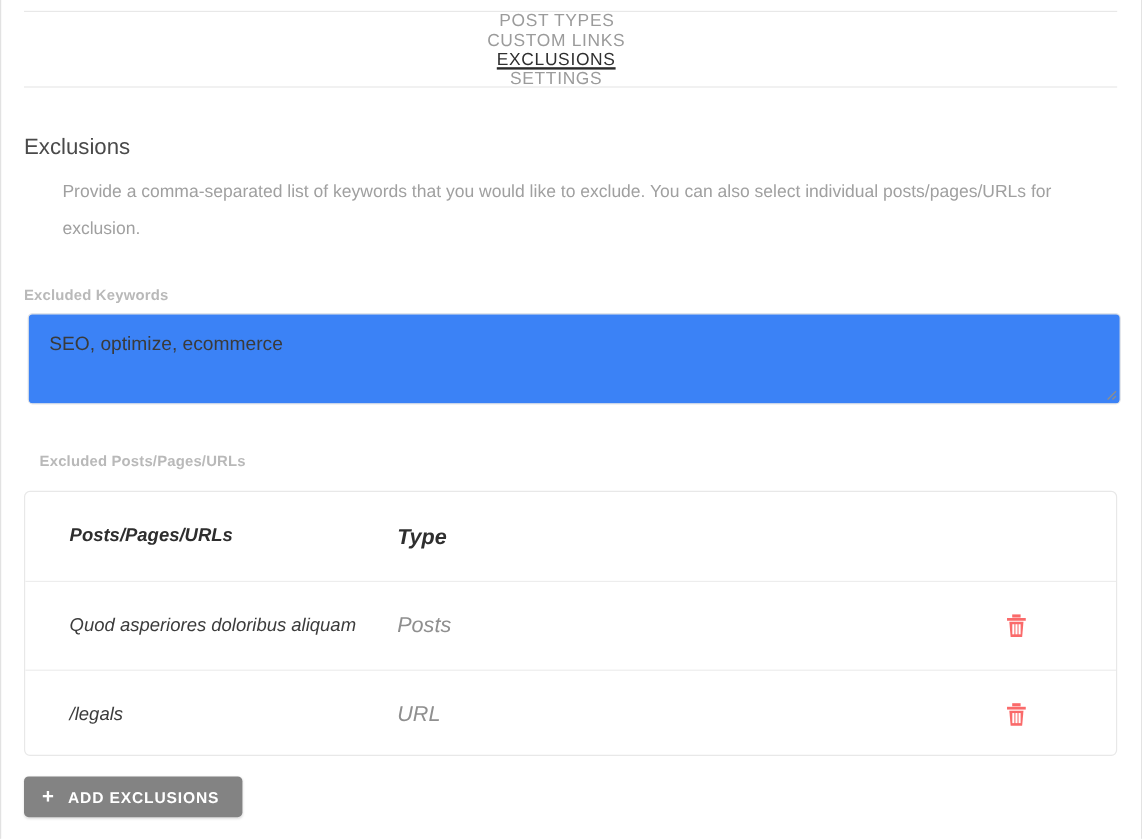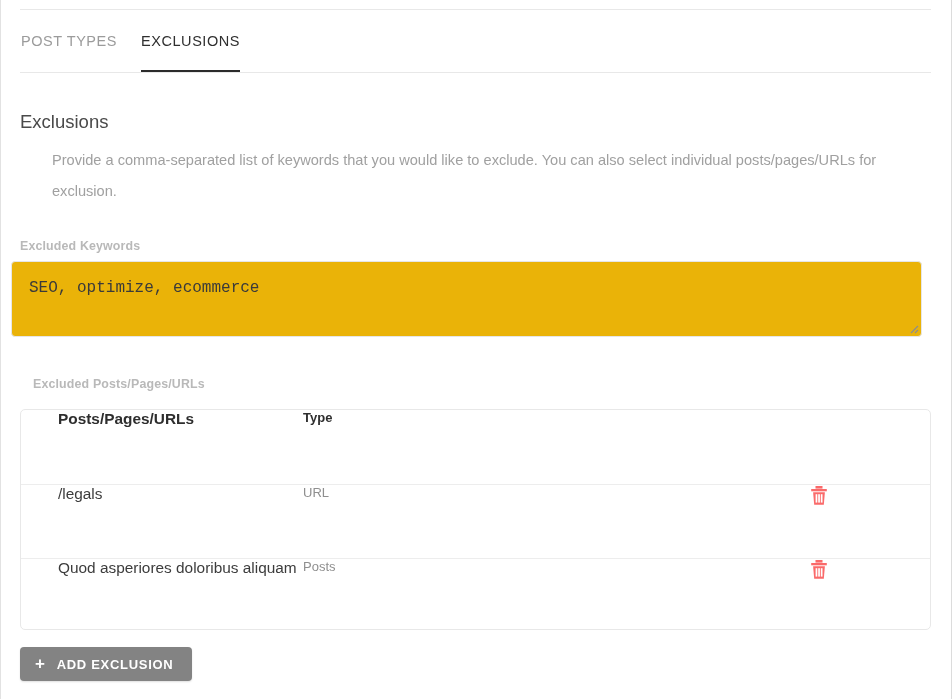--- a/index.html
+++ b/index.html
@@ -32,20 +32,21 @@
     position: absolute;
     left: 19px;
     top: 9px;
     width: 911px;
     height: 64px;
     box-sizing: border-box;
     border-top: 1px solid #e8e8e8;
     border-bottom: 1px solid #e8e8e8;
     display: flex;
     align-items: center;
+    flex-direction: column;
   }
   .tab {
     position: relative;
     height: 100%;
     display: flex;
     align-items: center;
     font-size: 14.5px;
     letter-spacing: 0.55px;
     color: #9b9b9b;
     font-weight: 400;
@@ -96,29 +97,28 @@
     font-weight: bold;
     color: #b9b9b9;
     letter-spacing: 0.15px;
   }
   #label-keywords { left: 19px; top: 239px; }
   #label-table    { left: 32px; top: 377px; }
 
   
   .textarea-wrap {
     position: absolute;
-    left: 10px;
+    left: 22px;
     top: 261px;
     width: 911px;
     height: 76px;
     box-sizing: border-box;
-    background: #eab308;
+    background: #3b82f6;
     border: 1px solid #e6e6e6;
     border-radius: 4px;
-    font-family: Liberation Mono, monospace;
   }
   .textarea-value {
     position: absolute;
     left: 17px;
     top: 17px;
     font-size: 16px;
     color: #3a3a3a;
     font-weight: 400;
     white-space: pre;
   }
@@ -141,35 +141,37 @@
     height: 221px;
     box-sizing: border-box;
     border: 1px solid #e8e8e8;
     border-radius: 5px;
     background: #fff;
     overflow: hidden;
   }
   .trow {
     position: relative;
     display: flex;
-    align-items: flex-start;
+    align-items: center;
     height: 74px;
     box-sizing: border-box;
+    font-style: italic;
   }
   .trow + .trow { border-top: 1px solid #ededed; }
   .c-name {
     width: 282px;
     padding-left: 37px;
     box-sizing: border-box;
     font-size: 15.4px;
   }
   .c-type {
     width: 480px;
     box-sizing: border-box;
-    font-size: 13px;
+    font-size: 18px;
+    margin-left: 28px;
   }
   .c-act {
     flex: 1;
     display: flex;
     justify-content: flex-start;
     padding-left: 26px;
     box-sizing: border-box;
   }
   .thead .c-name, .thead .c-type {
     font-weight: bold;
@@ -220,22 +222,28 @@
 </style>
 </head>
 <body>
 
 <div class="panel">
 
   <div class="tabbar">
     <div class="tab">
       <span>POST TYPES</span>
     </div>
+    <div class="tab">
+      <span>CUSTOM LINKS</span>
+    </div>
     <div class="tab active">
       <span>EXCLUSIONS</span>
+    </div>
+    <div class="tab">
+      <span>SETTINGS</span>
     </div>
   </div>
 
   <div class="section-title">Exclusions</div>
   <div class="section-desc">Provide a comma-separated list of keywords that you would like to exclude. You can also select individual posts/pages/URLs for exclusion.</div>
 
   <div class="field-label" id="label-keywords">Excluded Keywords</div>
   <div class="textarea-wrap">
     <div class="textarea-value">SEO, optimize, ecommerce</div>
     <span class="resize-grip">
@@ -246,20 +254,39 @@
   </div>
 
   <div class="field-label" id="label-table">Excluded Posts/Pages/URLs</div>
 
   <div class="table-card">
 
     <div class="trow thead">
       <div class="c-name">Posts/Pages/URLs</div>
       <div class="c-type">Type</div>
       <div class="c-act"></div>
+    </div>
+
+    <div class="trow tbody">
+      <div class="c-name">Quod asperiores doloribus aliquam</div>
+      <div class="c-type">Posts</div>
+      <div class="c-act">
+        <button class="trash-btn">
+          <span>
+            <svg width="20" height="22" viewBox="0 0 20 22">
+              <rect x="6.5" y="1" width="7" height="2.6" fill="#fa6a6a"></rect>
+              <rect x="2.2" y="4" width="15.6" height="2.3" fill="#fa6a6a"></rect>
+              <path d="M4.1 7.2 h11.8 l-1.1 12.6 h-9.6 z" fill="#fa6a6a"></path>
+              <rect x="6.6" y="9.2" width="1.7" height="8.4" fill="#ffffff"></rect>
+              <rect x="9.2" y="9.2" width="1.7" height="8.4" fill="#ffffff"></rect>
+              <rect x="11.8" y="9.2" width="1.7" height="8.4" fill="#ffffff"></rect>
+            </svg>
+          </span>
+        </button>
+      </div>
     </div>
 
     <div class="trow tbody">
       <div class="c-name">/legals</div>
       <div class="c-type">URL</div>
       <div class="c-act">
         <button class="trash-btn">
           <span>
             <svg width="20" height="22" viewBox="0 0 20 22">
               <rect x="6.5" y="1" width="7" height="2.6" fill="#fa6a6a"></rect>
@@ -267,39 +294,20 @@
               <path d="M4.1 7.2 h11.8 l-1.1 12.6 h-9.6 z" fill="#fa6a6a"></path>
               <rect x="6.6" y="9.2" width="1.7" height="8.4" fill="#ffffff"></rect>
               <rect x="9.2" y="9.2" width="1.7" height="8.4" fill="#ffffff"></rect>
               <rect x="11.8" y="9.2" width="1.7" height="8.4" fill="#ffffff"></rect>
             </svg>
           </span>
         </button>
       </div>
     </div>
 
-    <div class="trow tbody">
-      <div class="c-name">Quod asperiores doloribus aliquam</div>
-      <div class="c-type">Posts</div>
-      <div class="c-act">
-        <button class="trash-btn">
-          <span>
-            <svg width="20" height="22" viewBox="0 0 20 22">
-              <rect x="6.5" y="1" width="7" height="2.6" fill="#fa6a6a"></rect>
-              <rect x="2.2" y="4" width="15.6" height="2.3" fill="#fa6a6a"></rect>
-              <path d="M4.1 7.2 h11.8 l-1.1 12.6 h-9.6 z" fill="#fa6a6a"></path>
-              <rect x="6.6" y="9.2" width="1.7" height="8.4" fill="#ffffff"></rect>
-              <rect x="9.2" y="9.2" width="1.7" height="8.4" fill="#ffffff"></rect>
-              <rect x="11.8" y="9.2" width="1.7" height="8.4" fill="#ffffff"></rect>
-            </svg>
-          </span>
-        </button>
-      </div>
-    </div>
-
   </div>
 
   <button class="add-btn">
     <span class="plus-glyph">+</span>
-    <span>ADD EXCLUSION</span>
+    <span>ADD EXCLUSIONS</span>
   </button>
 
 </div>
 
 </body></html>

